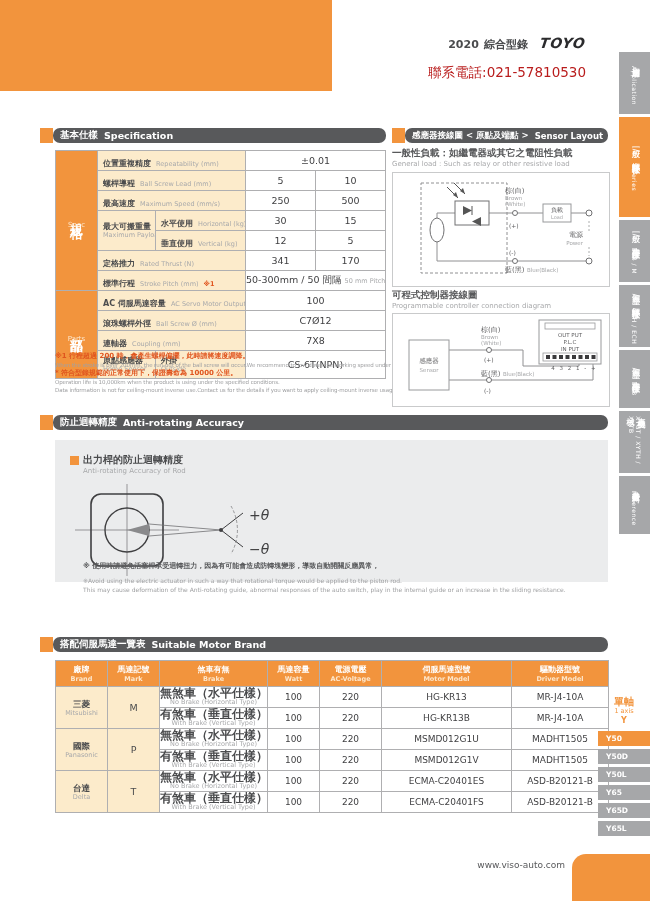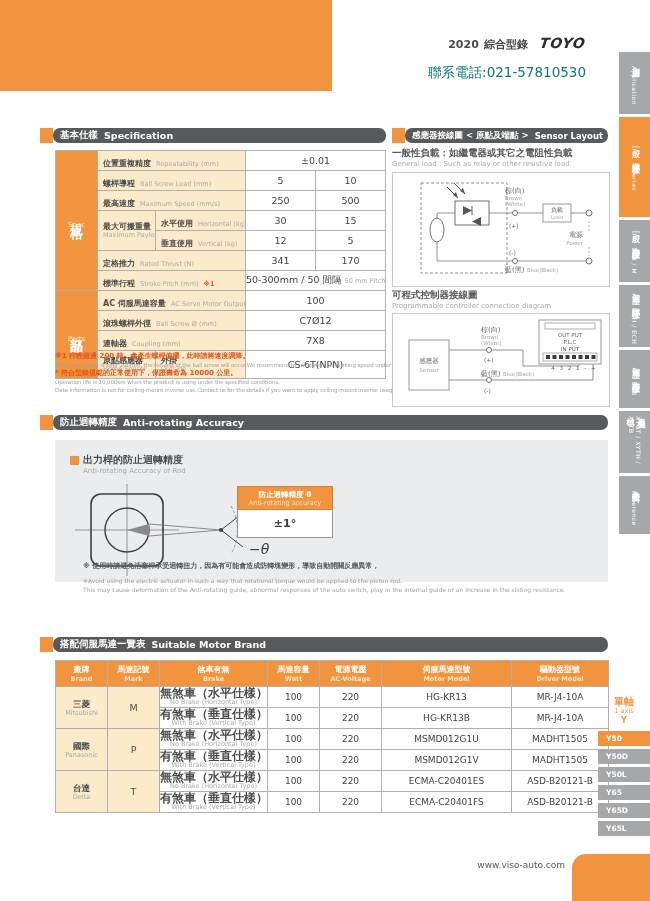--- a/index.html
+++ b/index.html
@@ -6,21 +6,21 @@
   body{width:650px;height:901px;position:relative;background:#fff;overflow:hidden;
        font-family:"DejaVu Sans","Liberation Sans",sans-serif;color:#4A4B4D;}
   .abs{position:absolute;}
 
   
   .top-orange{left:0;top:0;width:332px;height:91px;background:#F2943D;}
   .cat-line{left:350px;top:33px;width:236px;text-align:right;white-space:nowrap;}
   .cat-title{font-size:11px;font-weight:bold;color:#4A4B4D;}
   .logo{display:inline-block;margin-left:7px;font-size:14px;font-weight:900;font-style:italic;
         color:#2B2B2D;transform:skewX(-8deg);letter-spacing:1px;}
-  .phone{left:350px;top:64px;width:236px;text-align:right;font-size:13.5px;color:#0f766e;}
+  .phone{left:350px;top:64px;width:236px;text-align:right;font-size:13.5px;color:#b91c1c;}
 
   
   .side-tabs{left:619px;top:52px;width:31px;}
   .vtab{width:31px;margin-bottom:3px;background:#A6A7A9;color:#fff;
         writing-mode:vertical-rl;display:flex;align-items:center;justify-content:center;
         gap:2px;overflow:hidden;}
   .vtab.active{background:#F2943D;}
   .vtab .t-zh{font-size:8px;font-weight:bold;letter-spacing:1px;}
   .vtab .t-en{font-size:6px;letter-spacing:.5px;}
 
@@ -397,27 +397,20 @@
     <line x1="76" y1="42" x2="148" y2="48" stroke="#707072" stroke-width="0.8"></line>
     <line x1="76" y1="54" x2="148" y2="48" stroke="#707072" stroke-width="0.8"></line>
     <circle cx="148" cy="48" r="2" fill="#3F3F41"></circle>
     <line x1="148" y1="48" x2="170" y2="31" stroke="#3F3F41" stroke-width="1"></line>
     <line x1="148" y1="48" x2="170" y2="65" stroke="#3F3F41" stroke-width="1"></line>
     <path d="M158,24 A48,48 0 0 1 158,72" fill="none" stroke="#707072" stroke-width="0.7" stroke-dasharray="3,2"></path>
     <text x="176" y="38" font-size="14" font-style="italic" fill="#3F3F41" font-family="DejaVu Serif, serif">+θ</text>
     <text x="176" y="72" font-size="14" font-style="italic" fill="#3F3F41" font-family="DejaVu Serif, serif">−θ</text>
   </svg>
 
-  <div class="anti-value">
-    <div class="av-head">
-      <div class="av-h1">防止迴轉精度 θ</div>
-      <div class="av-h2">Anti-rotating accuracy</div>
-    </div>
-    <div class="av-body">±1°</div>
-  </div>
 
   <div class="anti-notes">
     <div class="an-zh">※ 使用時請避免活塞桿承受迴轉扭力，因為有可能會造成防轉塊變形，導致自動開關反應異常，</div>
     <div class="an-gap"></div>
     <div class="an-en">※Avoid using the electric actuator in such a way that rotational torque would be applied to the piston rod.</div>
     <div class="an-en">This may cause deformation of the Anti-rotating guide, abnormal responses of the auto switch, play in the internal guide or an increase in the sliding resistance.</div>
   </div>
 </div>
 
 <div class="abs bar" style="left:40px;top:637px;width:568px">

